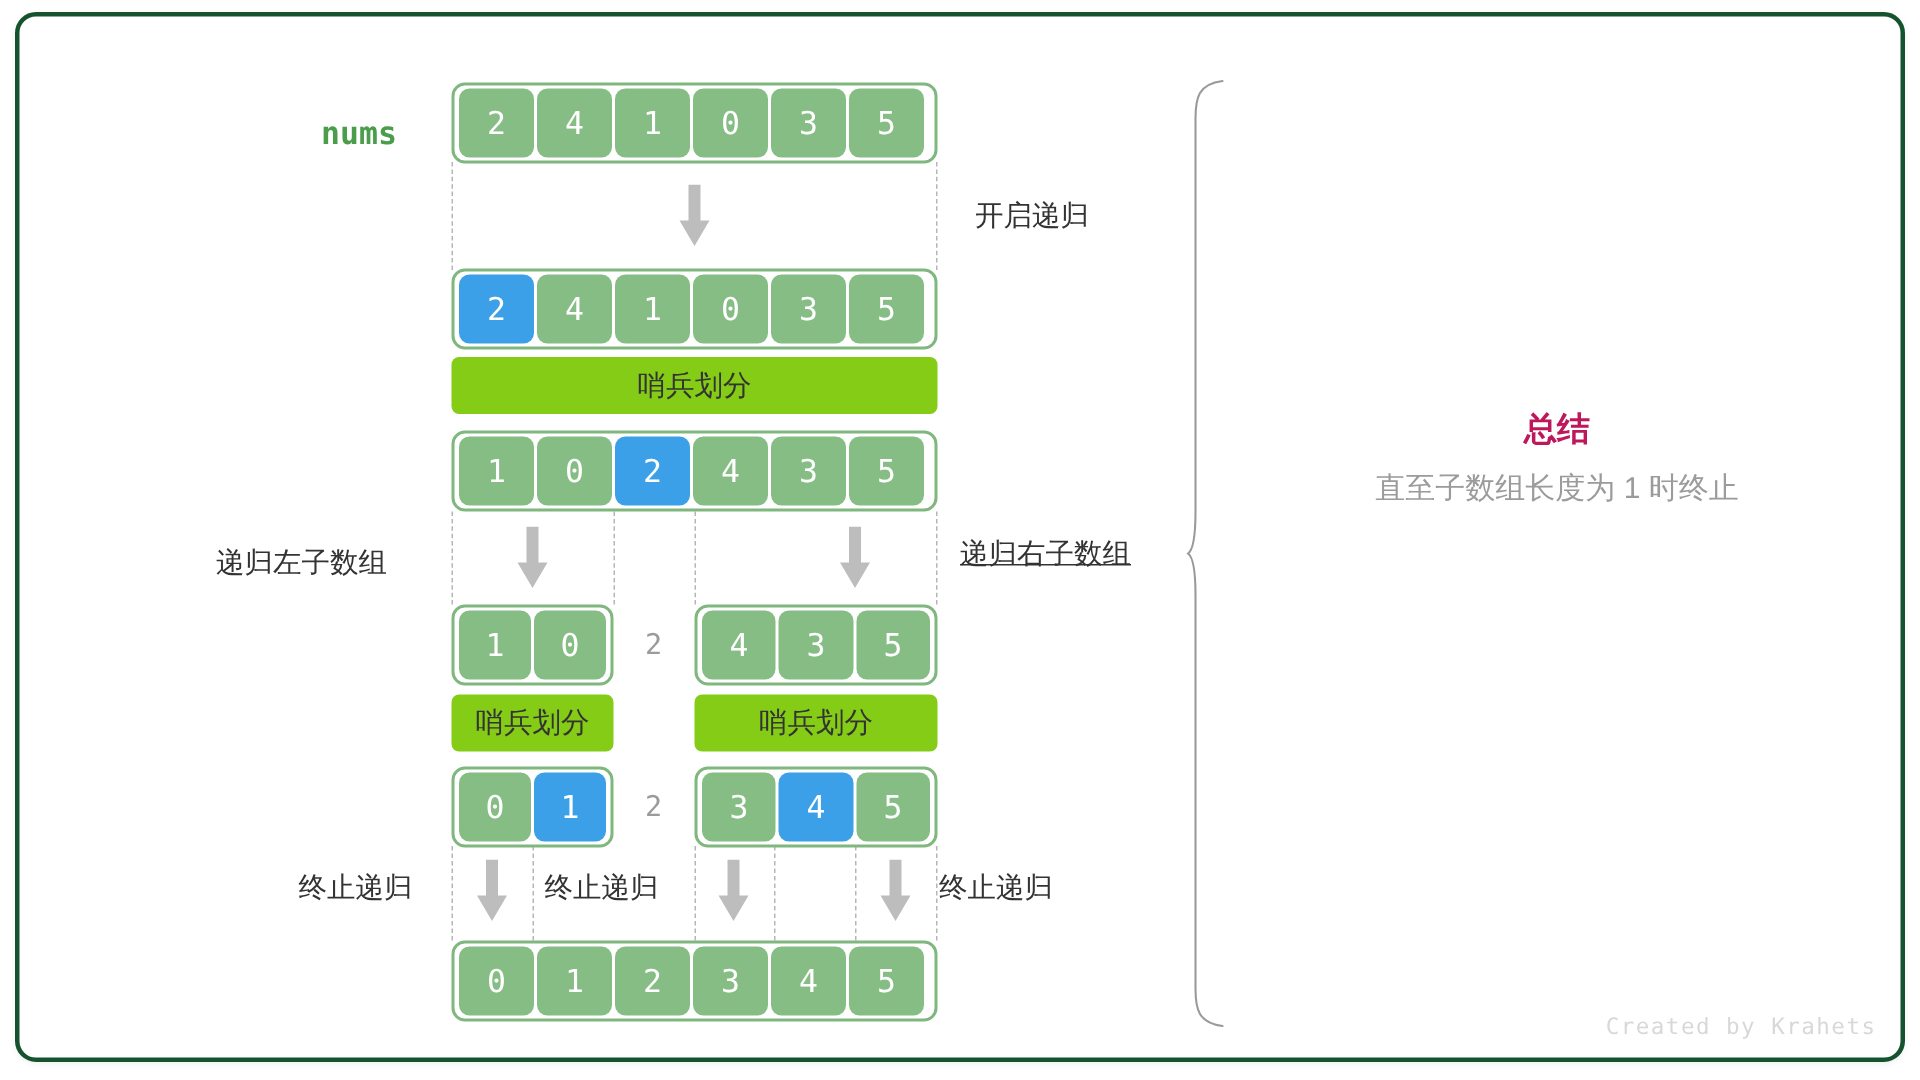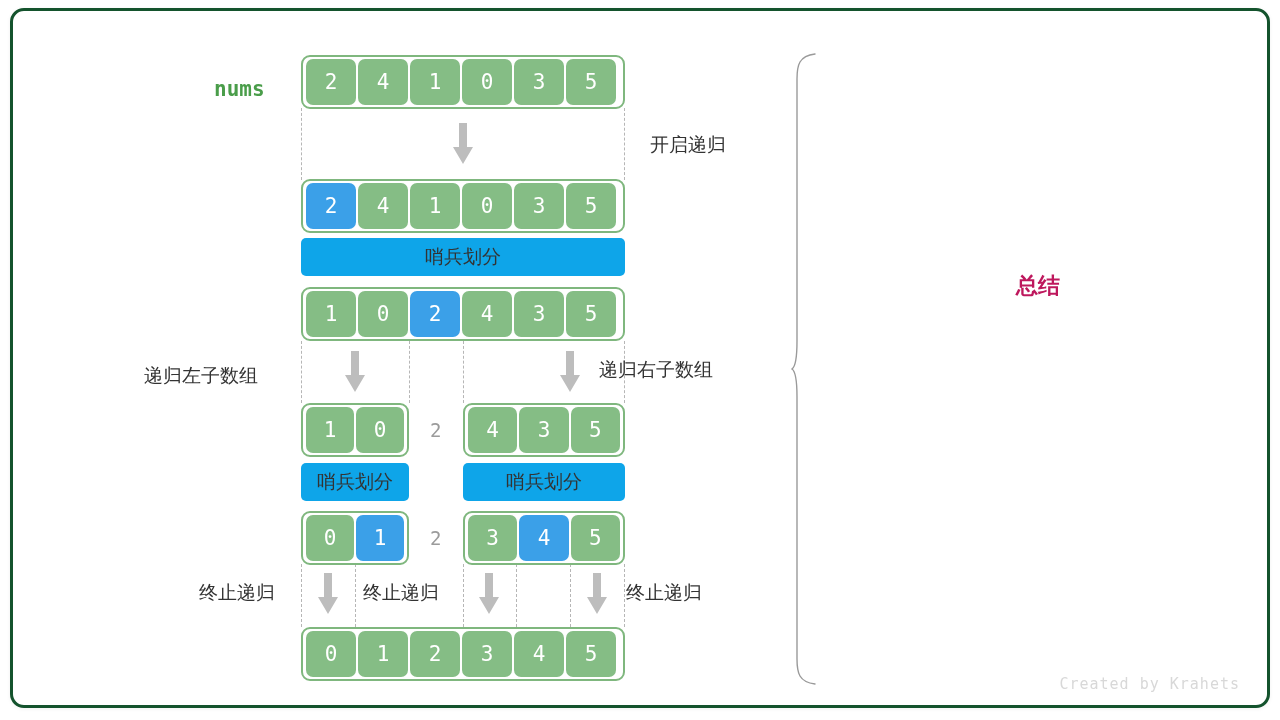--- a/index.html
+++ b/index.html
@@ -75,21 +75,21 @@
     position: absolute;
     width: 22px;
     height: 38px;
   }
   .arrow svg { display: block; }
 
   
   .bar {
     position: absolute;
     height: 38px;
-    background: #0ea5e9;
+    background: #84cc16;
     border-radius: 5px;
     display: flex;
     align-items: center;
     justify-content: center;
     color: #333333;
     font-size: 19px;
     box-sizing: border-box;
   }
 
   
@@ -146,21 +146,21 @@
   .summary-line {
     font-size: 20px;
     line-height: 1.55;
     color: #9b9b9b;
     white-space: nowrap;
   }
 
   
   #credit {
     position: absolute;
-    right: 33px;
+    right: 22px;
     bottom: 18px;
     color: #d8d8d8;
     font-size: 15px;
     font-family: "DejaVu Sans Mono", "Liberation Mono", monospace;
     letter-spacing: 1px;
     white-space: nowrap;
   }
 </style>
 </head>
 <body>
@@ -225,21 +225,21 @@
       <svg width="22" height="42" viewBox="0 0 22 42">
           <path d="M7 0 h8 v24 h6 L11 41 L1 24 h6 z" fill="#bdbdbd"></path>
         </svg>
     </div>
     <div class="arrow" style="left:546px; top:340px;">
       <svg width="22" height="42" viewBox="0 0 22 42">
           <path d="M7 0 h8 v24 h6 L11 41 L1 24 h6 z" fill="#bdbdbd"></path>
         </svg>
     </div>
     <div class="lbl" style="left:131px; top:355px;font-family:Liberation Serif, serif;">递归左子数组</div>
-    <div class="lbl" style="left:586px; top:349px;">递归右子数组</div>
+    <div class="lbl" style="left:627px; top:349px;text-decoration:underline;">递归右子数组</div>
 
     <div class="arr" style="left:288px; top:392px; width:108px;">
       <div class="cell">1</div>
       <div class="cell">0</div>
     </div>
     <div class="lbl-gray" style="left:417px; top:410px;">2</div>
     <div class="arr" style="left:450px; top:392px; width:162px;">
       <div class="cell">4</div>
       <div class="cell">3</div>
       <div class="cell">5</div>
@@ -288,18 +288,19 @@
     </div>
 
     <div id="brace">
       <svg width="36" height="632" viewBox="0 0 36 632" fill="none">
         <path d="M24 1 C8 3 6 12 6 26 L6 288 C6 305 4 314 1 316 C4 318 6 327 6 344 L6 606 C6 620 8 629 24 631" stroke="#9a9a9a" stroke-width="1.4" fill="none" stroke-linecap="round"></path>
       </svg>
     </div>
 
     <div id="summary">
       <div id="summary-title">总结</div>
+      <div class="summary-line">直至子数组长度为 1 时终止</div>
     </div>
 
     <div id="credit">Created by Krahets</div>
 
   </div>
 </div>
 
 </body></html>

